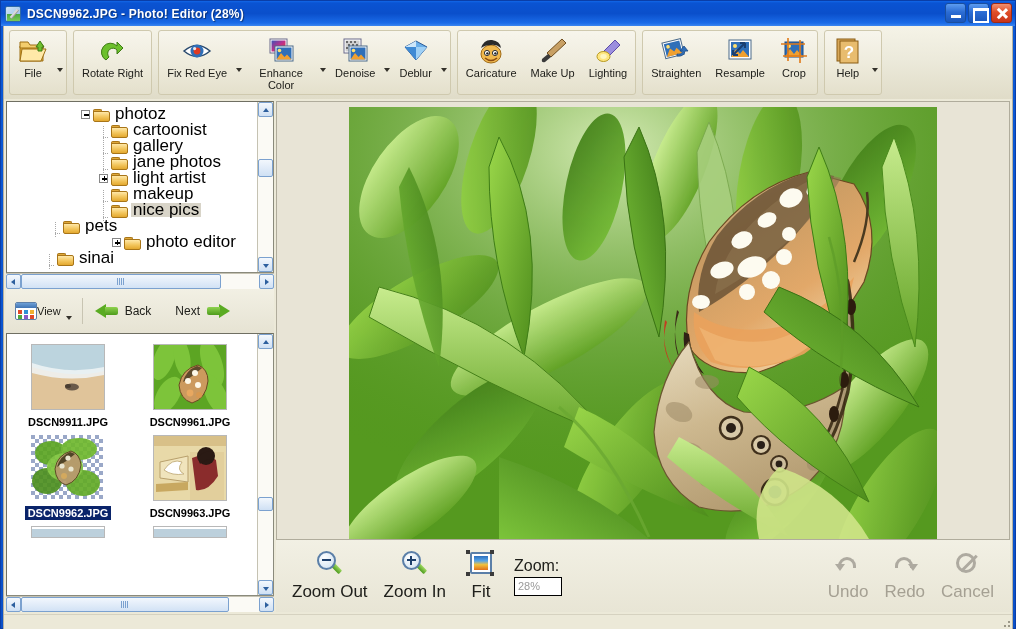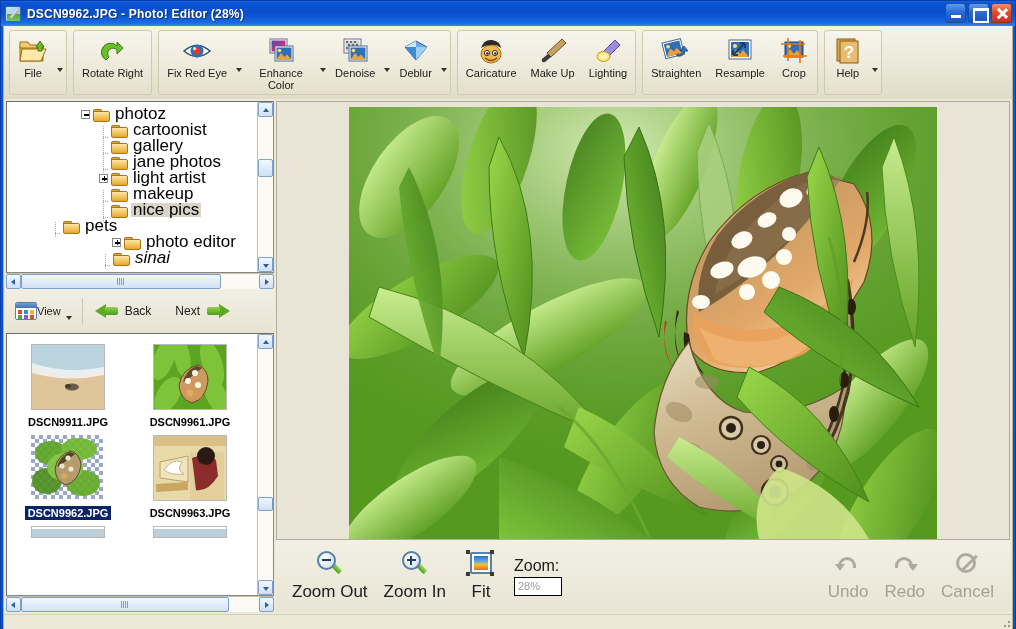--- a/index.html
+++ b/index.html
@@ -606,21 +606,21 @@
                 <div class="trow" style="padding-left: 44px;">
                   <div class="dots"></div>
                   <div class="folder"></div>
                   <span class="tlabel">pets</span>
                 </div>
                 <div class="trow" style="padding-left: 105px;">
                   <div class="expander plus"></div>
                   <div class="folder"></div>
                   <span class="tlabel">photo editor</span>
                 </div>
-                <div class="trow" style="padding-left: 94px; font-style: italic;">
+                <div class="trow" style="padding-left: 38px;">
                   <div class="dots"></div>
                   <div class="folder"></div>
                   <span class="tlabel">sinai</span>
                 </div>
               </div>
             <div class="vsb">
               <div class="sbtn up"></div>
               <div class="vtrack">
                 <div class="vthumb" style="top:42px;"></div>
               </div>

